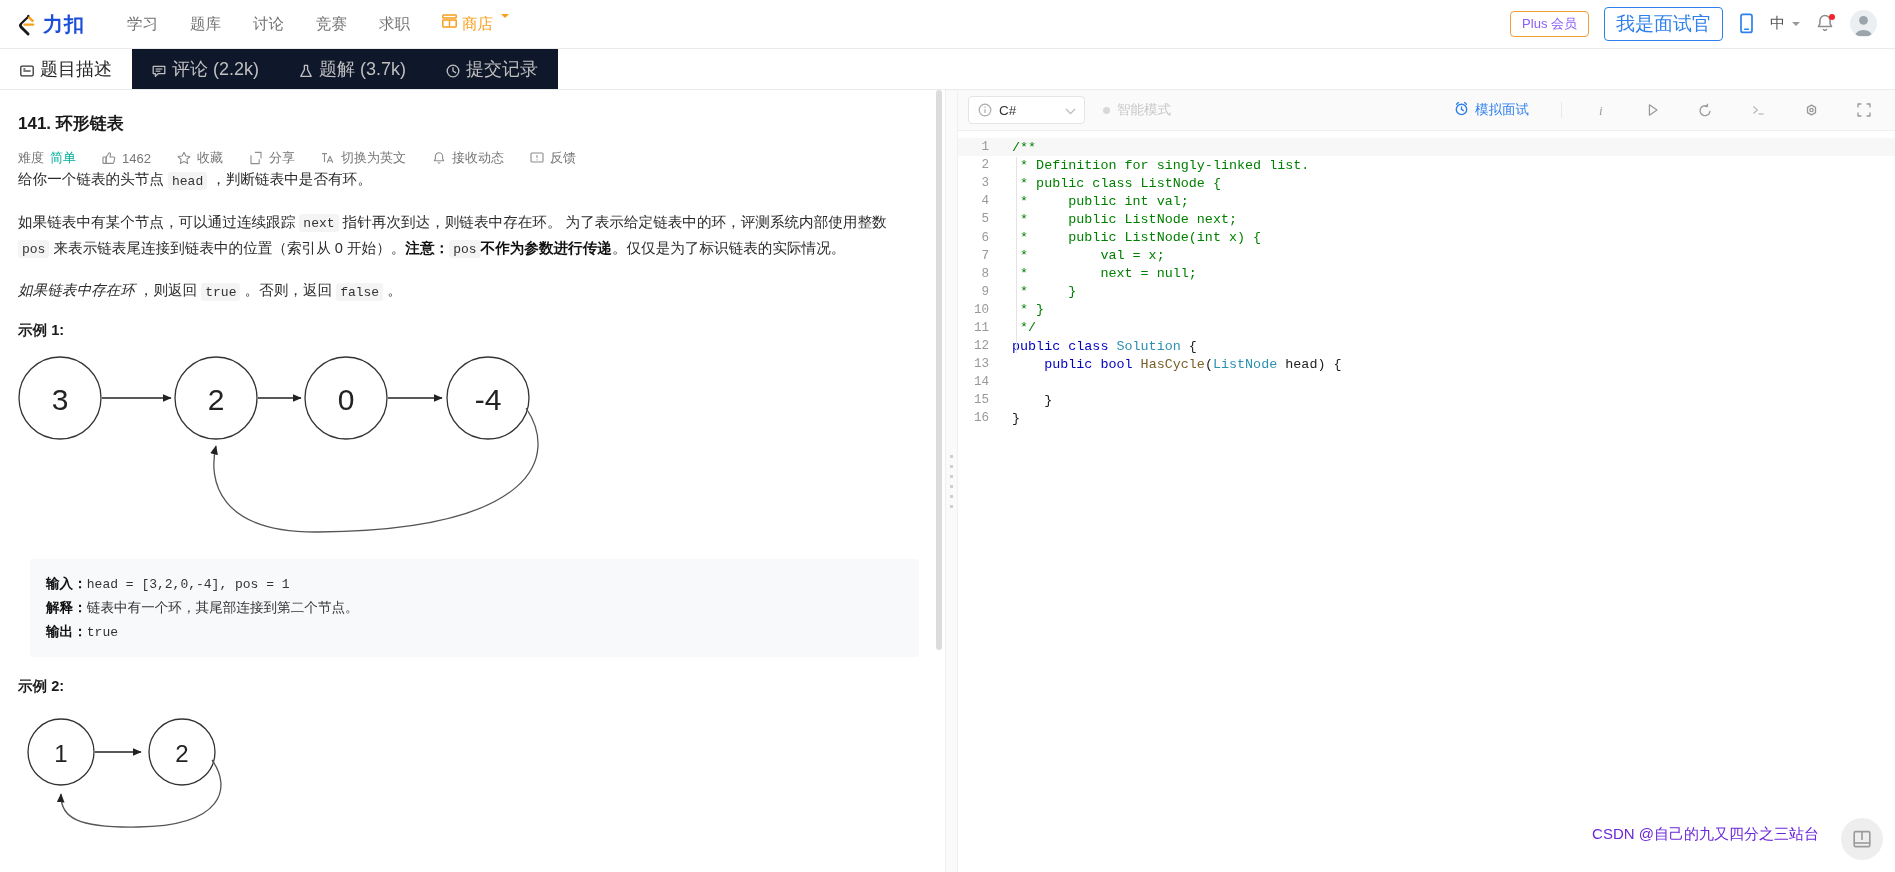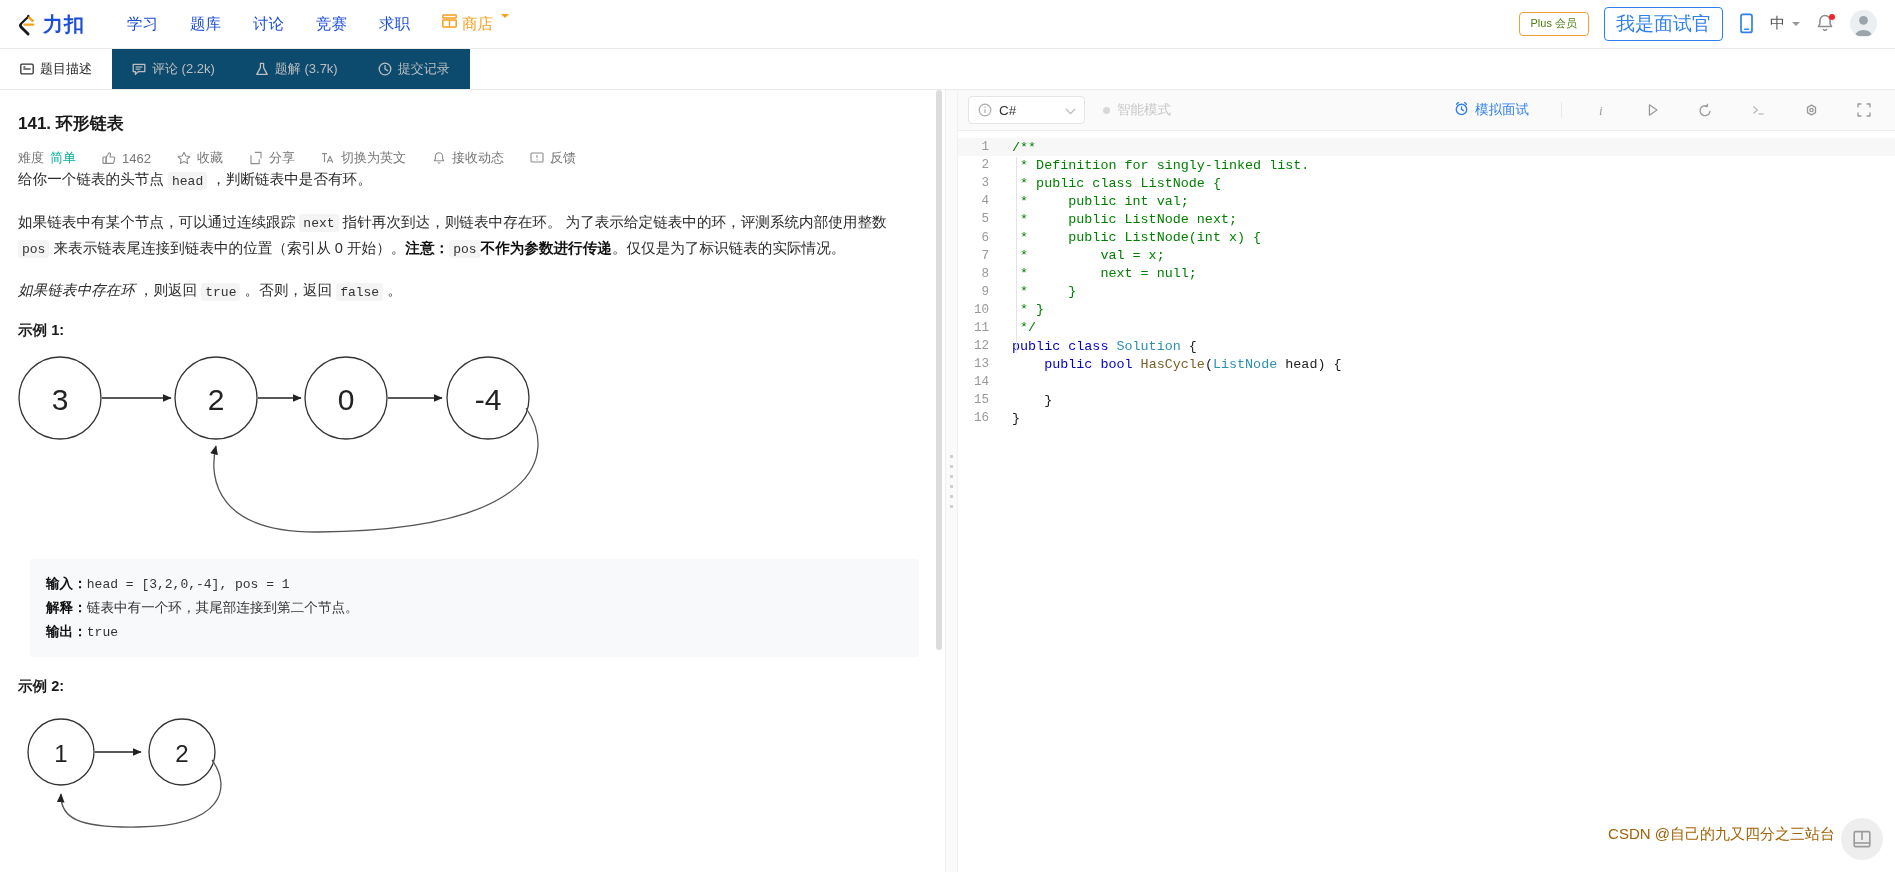--- a/index.html
+++ b/index.html
@@ -17,33 +17,33 @@
     display: flex; align-items: center;
     border-bottom: 1px solid #ebebeb;
     background: #fff; padding: 0 18px 0 14px;
     position: relative;
   }
   .logo { display: flex; align-items: center; gap: 4px; margin-right: 26px; }
   .logo-mark { width: 25px; height: 25px; position: relative; display:block; }
   .logo-text { font-size: 20px; font-weight: 700; color: #1d4ed8; letter-spacing: 1px; }
   .nav { display: flex; align-items: center; gap: 0px; }
   .nav-item {
-    font-size: 15.5px; color: #1d4ed8; padding: 6px 16px; cursor: pointer;
+    font-size: 15.5px; color: #737373; padding: 6px 16px; cursor: pointer;
     white-space: nowrap;
   }
   .nav-item.store { color: #f89f1b; display: flex; gap: 5px; }
   .store-icon { width: 15px; height: 14px; display:block; }
   .caret { display:inline-block; width:0;height:0;border-left:4px solid transparent;
            border-right:4px solid transparent;border-top:4.5px solid #f89f1b; margin-left:3px;}
   .caret.grey { border-top-color:#999; }
 
   .header-right { margin-left: auto; display: flex; align-items: center; gap: 15px; }
   .plus-btn {
-    border: 1px solid #f0a030; color: #4d7c0f; border-radius: 4px;
-    font-size: 11px; padding: 4.5px 11px; cursor: pointer; white-space: nowrap;
+    border: 1px solid #f0a030; color: #8b5cf6; border-radius: 4px;
+    font-size: 13px; padding: 4.5px 11px; cursor: pointer; white-space: nowrap;
     background: #fff; line-height: 1.2;
   }
   .interview-btn {
     border: 1px solid #2f80ed; color: #2f80ed; border-radius: 4px;
     font-size: 19px; padding: 4.5px 11px; cursor: pointer; white-space: nowrap;
     background: #fff; line-height: 1.2;
   }
   .mobile-icon { width: 17px; height: 21px; cursor: pointer; }
   .lang-sel { display:flex; align-items:center; gap:4px; color:#555; font-size:15px; cursor:pointer; }
   .bell-wrap { position: relative; cursor:pointer; width: 20px; height: 21px; }
@@ -54,24 +54,24 @@
     overflow: hidden;
   }
 
   
   .tabs-row {
     height: 41px; display: flex; align-items: stretch;
     border-bottom: 1px solid #ebebeb; background: #fff;
   }
   .tab {
     display: flex; align-items: center; gap: 6px;
-    padding: 0 20px; font-size: 13px; cursor: pointer; position: relative;
+    padding: 0 20px; font-size: 18px; cursor: pointer; position: relative;
   }
   .tab.active { color: #262626; font-weight: 500; background:#fff; }
-  .tab.inactive { color: #bfbfbf; background: #0c4a6e; }
+  .tab.inactive { color: #bfbfbf; background: #0f172a; }
   .tab-icon { width: 14px; height: 14px; display:block; }
 
   
   .body-split { display: flex; height: calc(872px - 49px - 41px); position: relative; }
 
   
   .left-panel {
     width: 946px; position: relative; background: #fff;
     overflow: hidden; border-right: 1px solid #f0f0f0;
   }
@@ -148,22 +148,22 @@
   .code-txt { white-space: pre; padding-left: 10px; border-left: 0px; }
   .code-area-inner { padding-top: 7px; }
   .indent-guide { position:absolute; left: 58px; top: 26px; width: 1px; height: 196px; background:#e4e4e4; }
   .tok-cmt { color: #008000; }
   .tok-kw  { color: #0000c0; }
   .tok-type{ color: #2b91af; }
   .tok-fn  { color: #795e26; }
   .tok-plain { color: #222; }
 
   .watermark {
-    position: absolute; right: 60px; bottom: 28px;
-    font-size: 15px; color: #a16207; white-space: nowrap; user-select: none;
+    position: absolute; right: 76px; bottom: 28px;
+    font-size: 15px; color: #6d28d9; white-space: nowrap; user-select: none;
   }
   .float-btn {
     position: absolute; right: 12px; bottom: 12px; width: 42px; height: 42px;
     border-radius: 50%; background: #eeeeee; display:flex; align-items:center;
     justify-content:center; cursor: pointer;
   }
 </style>
 </head>
 <body>
 

